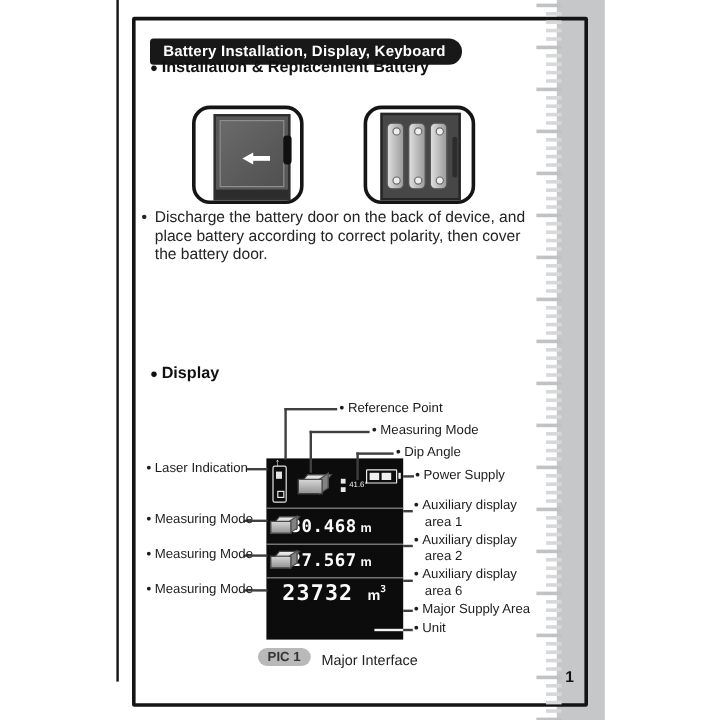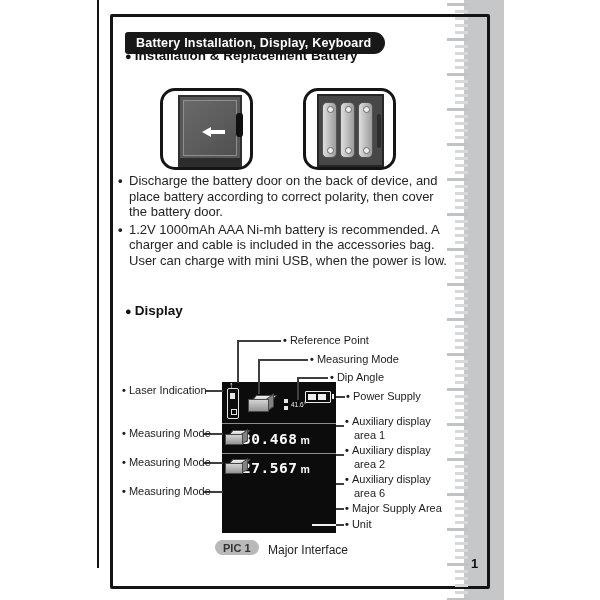--- a/index.html
+++ b/index.html
@@ -122,21 +122,20 @@
       <div class="comp">
         <div class="batt b1"></div>
         <div class="batt b2x"></div>
         <div class="batt b3"></div>
         <div class="comp-latch"></div>
       </div>
     </div>
 
     <div class="bullets">
       <div class="li">Discharge the battery door on the back of device, and place battery according to correct polarity, then cover the battery door.</div>
-      <div class="li">1.2V 1000mAh AAA Ni-mh battery is recommended. A charger and cable is included in the accessories bag. User can charge with mini USB, when the power is low.</div>
     </div>
 
     <div class="sec-head sec2">Display</div>
 
     <div class="screen">
       <div class="srow row-top">
         <div class="laser-icon">
             <div class="d1"></div>
             <div class="d2"></div>
           </div>
@@ -163,20 +162,23 @@
           </div>
         <div class="val"><span>30.468</span><span class="un">m</span></div>
       </div>
       <div class="srow row-aux bt" style="height:27px;">
         <div class="box3d rbox" style="top:5px;">
             <div class="btp"></div>
             <div class="bs"></div>
             <div class="bf"></div>
           </div>
         <div class="val"><span>27.567</span><span class="un">m</span></div>
+      </div>
+      <div class="srow row-major bt">
+        <div class="major-val"><span>23732</span> <span class="un">m</span><sup>3</sup></div>
       </div>
     </div>
 
     <div class="up-arrow">↑</div>
 
     <div class="vl" style="left:237px;top:340px;height:43px;"></div>
     <div class="hl" style="left:237px;top:340px;width:44px;"></div>
     <div class="vl" style="left:258px;top:359px;height:35px;"></div>
     <div class="hl" style="left:258px;top:359px;width:50px;"></div>
     <div class="vl" style="left:297px;top:377px;height:23px;"></div>

